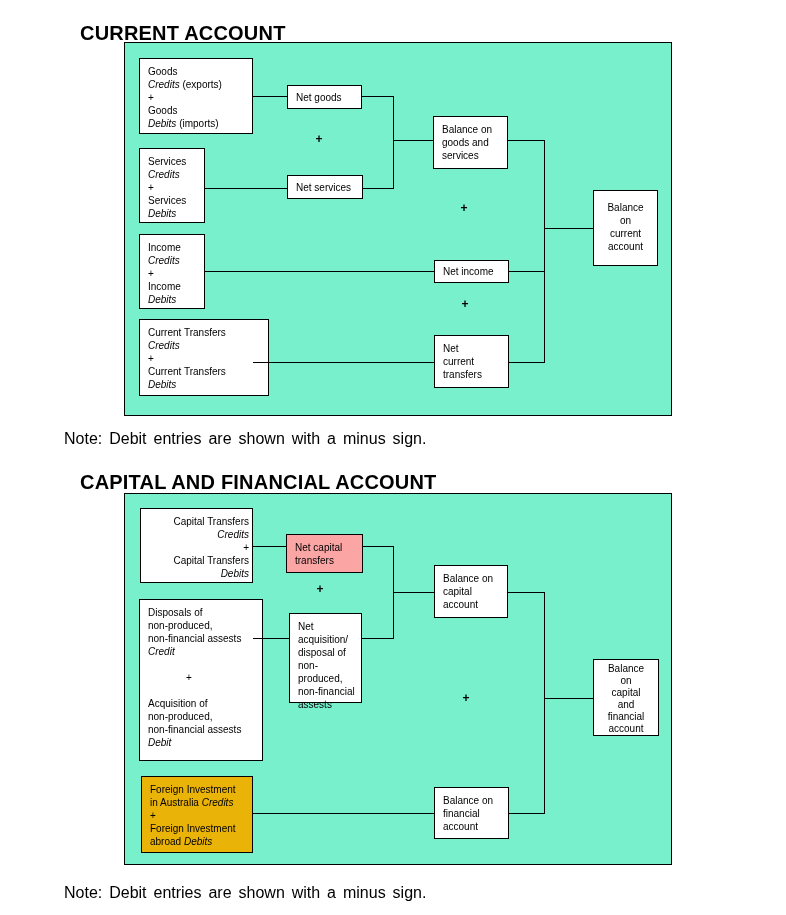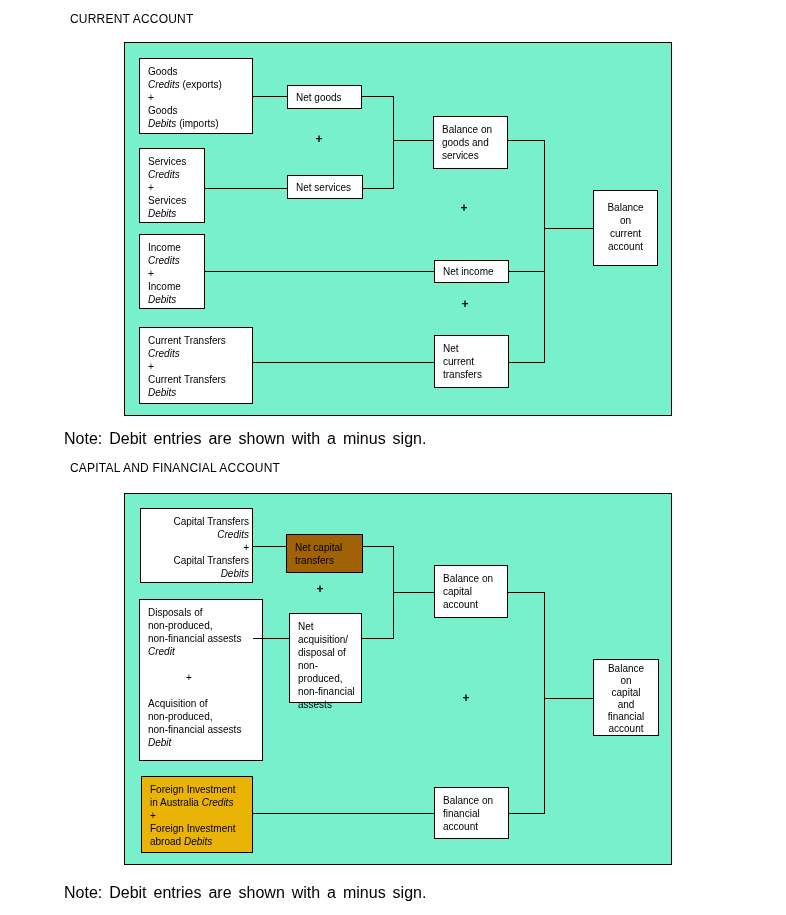--- a/index.html
+++ b/index.html
@@ -1,21 +1,21 @@
 <!DOCTYPE html>
 <html><head>
 <meta charset="utf-8">
 <style>
   html,body{margin:0;padding:0;}
   body{
     width:786px;height:915px;position:relative;background:#ffffff;
     font-family:"Liberation Sans","DejaVu Sans",sans-serif;color:#000;
     overflow:hidden;
   }
-  .title{position:absolute;left:64px;margin:6px;font-size:12px;font-weight:normal;letter-spacing:.2px;white-space:nowrap;}
+  .title{position:absolute;left:64px;margin:16px;font-size:20px;font-weight:bold;letter-spacing:.2px;white-space:nowrap;}
   .t1{top:6px;}
   .t2{top:455px;}
   .note{position:absolute;left:64px;font-size:16px;word-spacing:2.5px;white-space:nowrap;}
   .n1{top:430px;}
   .n2{top:884px;}
   .diagram{position:absolute;border:1px solid #000;box-sizing:border-box;}
   .dbox{
     position:absolute;border:1px solid #000;background:#fff;box-sizing:border-box;
     padding:6px 3px 0 8px;font-size:10px;line-height:13px;
   }
@@ -47,21 +47,21 @@
       <div><span>Services</span></div>
       <div><i>Debits</i></div>
     </div>
     <div class="dbox" style="left: 14px; top: 191px; width: 66px; height: 75px; background: rgb(255, 255, 255); border-color: rgb(0, 0, 0); color: rgb(0, 0, 0);">
       <div><span>Income</span></div>
       <div><i>Credits</i></div>
       <div><span>+</span></div>
       <div><span>Income</span></div>
       <div><i>Debits</i></div>
     </div>
-    <div class="dbox" style="left: 14px; top: 284px; width: 114px; height: 77px; background: rgb(255, 255, 255); border-color: rgb(0, 0, 0); color: rgb(0, 0, 0);">
+    <div class="dbox" style="left: 14px; top: 276px; width: 130px; height: 77px; background: rgb(255, 255, 255); border-color: rgb(0, 0, 0); color: rgb(0, 0, 0);">
       <div><span>Current Transfers</span></div>
       <div><i>Credits</i></div>
       <div><span>+</span></div>
       <div><span>Current Transfers</span></div>
       <div><i>Debits</i></div>
     </div>
     <div class="dbox vmid" style="left: 162px; top: 42px; width: 75px; height: 24px; background: rgb(255, 255, 255); border-color: rgb(0, 0, 0); color: rgb(0, 0, 0);">
       <div><span>Net goods</span></div>
     </div>
     <div class="dbox vmid" style="left: 162px; top: 132px; width: 76px; height: 24px; background: rgb(255, 255, 255); border-color: rgb(0, 0, 0); color: rgb(0, 0, 0);">
@@ -127,21 +127,21 @@
       <div><span>non-financial assests</span></div>
       <div><i>Debit</i></div>
     </div>
     <div class="dbox" style="left: 16px; top: 282px; width: 112px; height: 77px; background: #eab308; border-color: rgb(0, 0, 0); color: rgb(0, 0, 0);">
       <div><span>Foreign Investment</span></div>
       <div><span>in Australia </span><i>Credits</i></div>
       <div><span>+</span></div>
       <div><span>Foreign Investment</span></div>
       <div><span>abroad </span><i>Debits</i></div>
     </div>
-    <div class="dbox" style="left: 161px; top: 40px; width: 77px; height: 39px; background: #a16207; border-color: rgb(0, 0, 0); color: rgb(0, 0, 0);">
+    <div class="dbox" style="left: 161px; top: 40px; width: 77px; height: 39px; background: #fca5a5; border-color: rgb(0, 0, 0); color: rgb(0, 0, 0);">
       <div><span>Net capital</span></div>
       <div><span>transfers</span></div>
     </div>
     <div class="dbox" style="left: 164px; top: 119px; width: 73px; height: 90px; background: rgb(255, 255, 255); border-color: rgb(0, 0, 0); color: rgb(0, 0, 0);">
       <div><span>Net</span></div>
       <div><span>acquisition/</span></div>
       <div><span>disposal of</span></div>
       <div><span>non-produced,</span></div>
       <div><span>non-financial</span></div>
       <div><span>assests</span></div>

